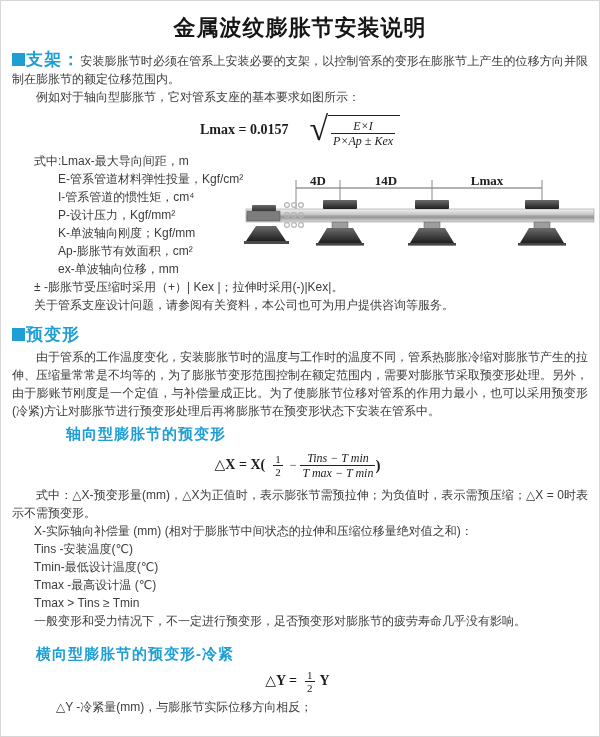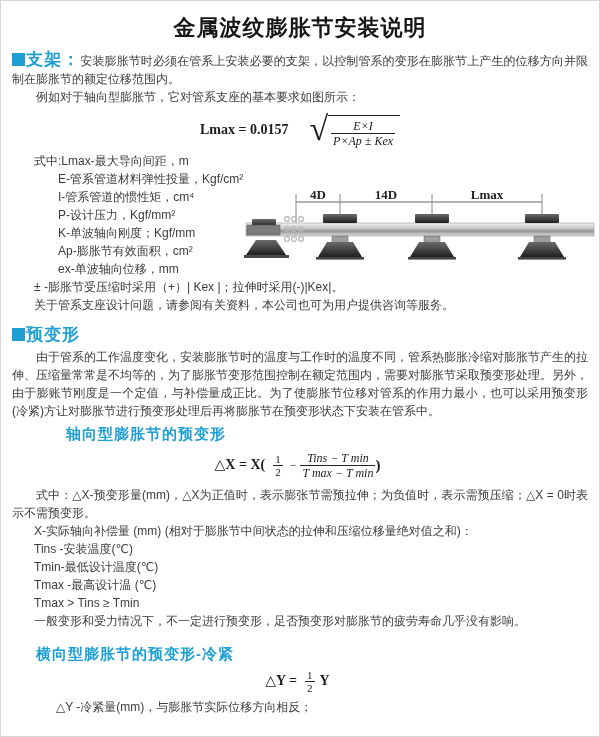--- a/index.html
+++ b/index.html
@@ -39,21 +39,21 @@
   
   .defs { width:242px; }
   .def-line { height:18px; line-height:18px; white-space:nowrap; }
   .def-line.lead { margin-left:22px; }
   .def-line.sub { margin-left:46px; }
   .note-line { height:18px; line-height:18px; margin-left:22px; white-space:nowrap; }
   .axial-line { height:18px; line-height:18px; margin-left:22px; white-space:nowrap; }
   .lat-desc { margin:2px 0 0 44px; height:18px; line-height:18px; }
 
   
-  .diagram { position:absolute; left:243px; top:186px; width:352px; height:82px; }
+  .diagram { position:absolute; left:243px; top:172px; width:352px; height:82px; }
   .diagram svg { display:block; }
 </style>
 </head>
 <body>
 
 <div class="page">
 
   <h1 class="doc-title">金属波纹膨胀节安装说明</h1>
 
   <p class="body sec-head-inline"><span class="blue-square"></span><span class="sec-title">支架：</span><span>安装膨胀节时必须在管系上安装必要的支架，以控制管系的变形在膨胀节上产生的位移方向并限制在膨胀节的额定位移范围内。</span></p>

